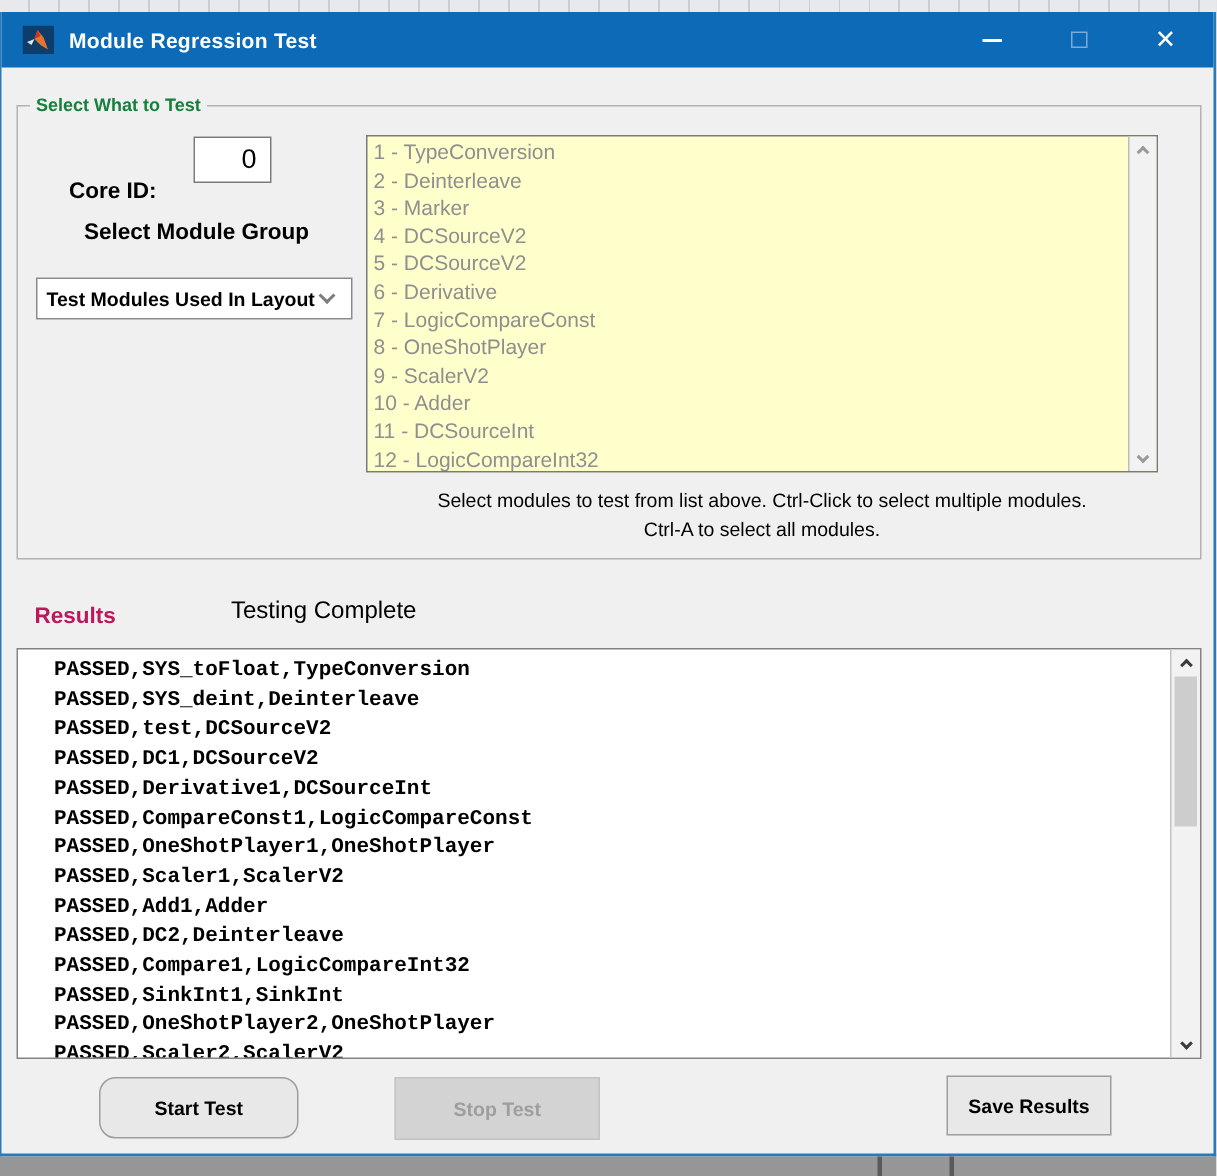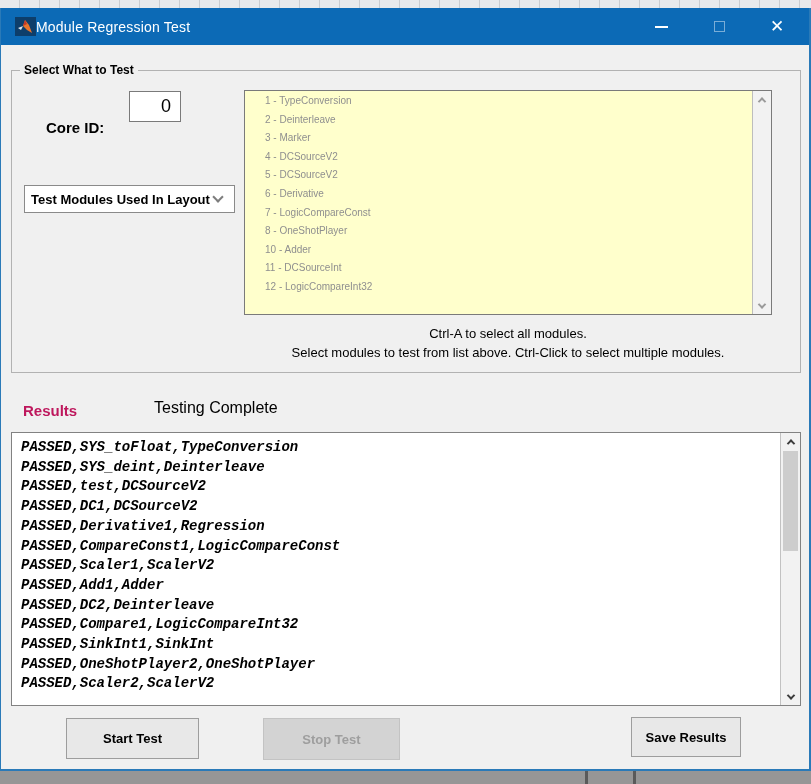--- a/index.html
+++ b/index.html
@@ -19,32 +19,32 @@
 
   .window {
     position:absolute; top:8px; left:0; width:811px; height:763px;
     background:#f0f0f0;
     border-left:1px solid #2a7ab8; border-right:2px solid #2a7ab8; border-bottom:2px solid #2a7ab8;
   }
 
   
   .titlebar { position:absolute; top:0; left:0; right:0; height:37px; background:#0c6ab6; display:flex; align-items:center; }
   .app-icon { width:21px; height:19px; margin-left:14px; flex:0 0 auto; }
-  .title-text { color:#ffffff; font-size:14px; letter-spacing:.2px; }
+  .title-text { color:#ffffff; font-size:14px; margin-left:10px; letter-spacing:.2px;font-weight:bold; }
   .win-controls { position:absolute; right:3px; top:0; height:37px; display:flex; }
   .win-btn { width:58px; height:37px; display:flex; align-items:center; justify-content:center; }
   .glyph-min { width:13px; height:2px; background:#ffffff; }
   .glyph-max { width:11px; height:11px; border:1px solid rgba(255,255,255,0.45); }
   .glyph-close { color:#ffffff; font-size:17px; line-height:1; }
 
   
   .groupbox { position:absolute; left:10px; top:62px; width:790px; height:303px; border:1px solid #b2b2b2; }
   .group-legend {
     position:absolute; top:-8px; left:8px; background:#f0f0f0; padding:0 4px;
-    font-size:12px; font-weight:bold; color:#000000;
+    font-size:12px; font-weight:bold; color:#15803d;
   }
 
   .core-id-label { position:absolute; left:45px; top:88px; font-size:15px; font-weight:bold; color:#000;margin-top:23px; }
   .core-id-input {
     position:absolute; left:128px; top:83px; width:52px; height:31px;
     border:1px solid #7a7a7a; background:#ffffff; font-family:"Liberation Sans",sans-serif;
     font-size:18px; text-align:right; padding-right:9px; color:#000;
   }
   .module-group-label { position:absolute; left:20px; top:138px; width:220px; text-align:center; font-size:15px; font-weight:bold; color:#000; }
 
@@ -54,21 +54,21 @@
   }
   .combo-text { font-size:13px; font-weight:bold; color:#000; padding-left:6px; flex:1 1 auto; white-space:nowrap; }
   .combo-chevron { width:8px; height:8px; border-right:2px solid #7d7d7d; border-bottom:2px solid #7d7d7d; transform:rotate(45deg); margin-right:12px; margin-top:-4px; flex:0 0 auto; }
 
   
   .listbox {
     position:absolute; left:243px; top:82px; width:528px; height:225px;
     background:#ffffcc; border:1px solid #7a7a7a; overflow:hidden;
   }
   .list-items { position:absolute; left:0; top:1px; right:20px; }
-  .mitem { font-size:10px; color:#8f8f8f; line-height:18.6px; padding-left:20px; white-space:nowrap; }
+  .mitem { font-size:14px; color:#8f8f8f; line-height:18.6px; padding-left:4px; white-space:nowrap; }
   .vscroll {
     position:absolute; top:0; right:0; width:19px; bottom:0;
     background:#f2f2f2; border-left:1px solid #bdbdbd;
   }
   .vscroll .arrow { position:absolute; left:0; width:100%; height:17px; display:flex; align-items:center; justify-content:center; }
   .vscroll .arrow.up { top:0; } .vscroll .arrow.down { bottom:0; }
   .chev { width:6px; height:6px; border-right:2px solid #9a9a9a; border-bottom:2px solid #9a9a9a; }
   .chev.up { transform:rotate(-135deg) translate(-1px,-1px); }
   .chev.down { transform:rotate(45deg) translate(-1px,-1px); }
   .chev.dark { border-color:#3c3c3c; }
@@ -76,31 +76,31 @@
 
   .hint { position:absolute; left:223px; top:316px; width:568px; text-align:center; font-size:13px; color:#000; line-height:19px; }
 
   
   .results-label { position:absolute; left:22px; top:394px; font-size:15px; font-weight:bold; color:#be185d; }
   .results-status { position:absolute; left:153px; top:391px; font-size:16px; color:#000; }
   .results-box {
     position:absolute; left:10px; top:424px; width:790px; height:274px;
     background:#ffffff; border:1px solid #828282; overflow:hidden;
   }
-  .results-text { position:absolute; left:0; top:0; right:20px; bottom:0; padding:5px 0 0 9px; overflow:hidden;font-style:italic; }
+  .results-text { position:absolute; left:0; top:0; right:20px; bottom:0; padding:5px 0 0 24px; overflow:hidden; }
   .rline { font-family:"Liberation Mono","DejaVu Sans Mono",monospace; font-weight:bold; font-size:14px; line-height:19.7px; color:#000; white-space:nowrap; }
   .results-scroll { position:absolute; top:0; right:0; width:20px; bottom:0; background:#f2f2f2; border-left:1px solid #c2c2c2; }
 
   
   .btn {
     position:absolute; display:flex; align-items:center; justify-content:center;
     background:#e8e8e8; border:1px solid #9d9d9d; font-size:13px; font-weight:bold; color:#000;
     font-family:"Liberation Sans",sans-serif;
   }
-  .btn-start { left:65px; top:710px; width:133px; height:41px; }
+  .btn-start { left:65px; top:710px; width:133px; height:41px;border-radius:11px; }
   .btn-stop  { left:262px; top:710px; width:137px; height:42px; background:#d3d3d3; border:1px solid #c3c3c3; color:#9e9e9e; }
   .btn-save  { left:630px; top:709px; width:110px; height:40px; }
 </style>
 </head>
 <body>
 
 <div class="screen">
 
   <div class="desktop-top"></div>
 
@@ -127,66 +127,69 @@
       </div>
     </div>
 
     <div class="groupbox">
       <span class="group-legend">Select What to Test</span>
     </div>
 
     <span class="core-id-label">Core ID:</span>
     <input class="core-id-input" value="0" style="">
 
+    <span class="module-group-label">Select Module Group</span>
 
     <div class="combo">
       <span class="combo-text">Test Modules Used In Layout</span>
       <span class="combo-chevron"></span>
     </div>
 
     <div class="listbox">
       <div class="list-items">
         <div class="mitem">1 - TypeConversion</div>
         <div class="mitem">2 - Deinterleave</div>
         <div class="mitem">3 - Marker</div>
         <div class="mitem">4 - DCSourceV2</div>
         <div class="mitem">5 - DCSourceV2</div>
         <div class="mitem">6 - Derivative</div>
         <div class="mitem">7 - LogicCompareConst</div>
         <div class="mitem">8 - OneShotPlayer</div>
+        <div class="mitem">9 - ScalerV2</div>
         <div class="mitem">10 - Adder</div>
         <div class="mitem">11 - DCSourceInt</div>
         <div class="mitem">12 - LogicCompareInt32</div>
       </div>
       <div class="vscroll">
         <div class="arrow up">
             <span class="chev up"></span>
           </div>
         <div class="arrow down">
             <span class="chev down"></span>
           </div>
       </div>
     </div>
 
     <div class="hint">
+      <div>Select modules to test from list above. Ctrl-Click to select multiple modules.</div>
       <div>Ctrl-A to select all modules.</div>
-      <div>Select modules to test from list above. Ctrl-Click to select multiple modules.</div>
     </div>
 
     <span class="results-label">Results</span>
     <span class="results-status">Testing Complete</span>
 
     <div class="results-box">
       <div class="results-text">
         <div class="rline">PASSED,SYS_toFloat,TypeConversion</div>
         <div class="rline">PASSED,SYS_deint,Deinterleave</div>
         <div class="rline">PASSED,test,DCSourceV2</div>
         <div class="rline">PASSED,DC1,DCSourceV2</div>
-        <div class="rline">PASSED,Derivative1,Regression</div>
+        <div class="rline">PASSED,Derivative1,DCSourceInt</div>
         <div class="rline">PASSED,CompareConst1,LogicCompareConst</div>
+        <div class="rline">PASSED,OneShotPlayer1,OneShotPlayer</div>
         <div class="rline">PASSED,Scaler1,ScalerV2</div>
         <div class="rline">PASSED,Add1,Adder</div>
         <div class="rline">PASSED,DC2,Deinterleave</div>
         <div class="rline">PASSED,Compare1,LogicCompareInt32</div>
         <div class="rline">PASSED,SinkInt1,SinkInt</div>
         <div class="rline">PASSED,OneShotPlayer2,OneShotPlayer</div>
         <div class="rline">PASSED,Scaler2,ScalerV2</div>
       </div>
       <div class="results-scroll">
         <div class="arrow up vscroll-arrow" style="position:absolute;top:0;left:0;width:100%;height:17px;display:flex;align-items:center;justify-content:center;">

